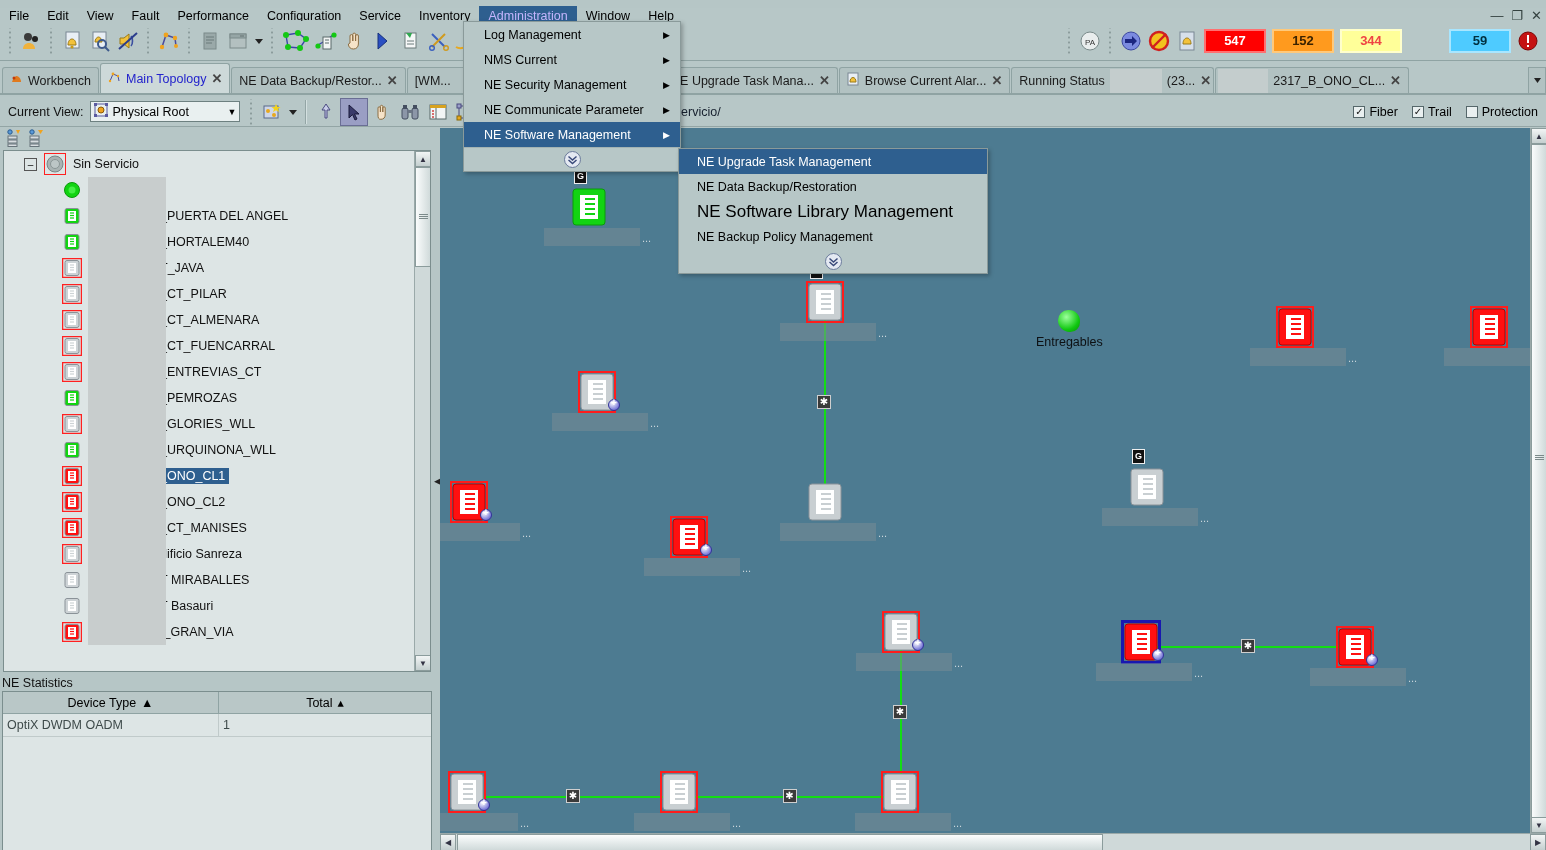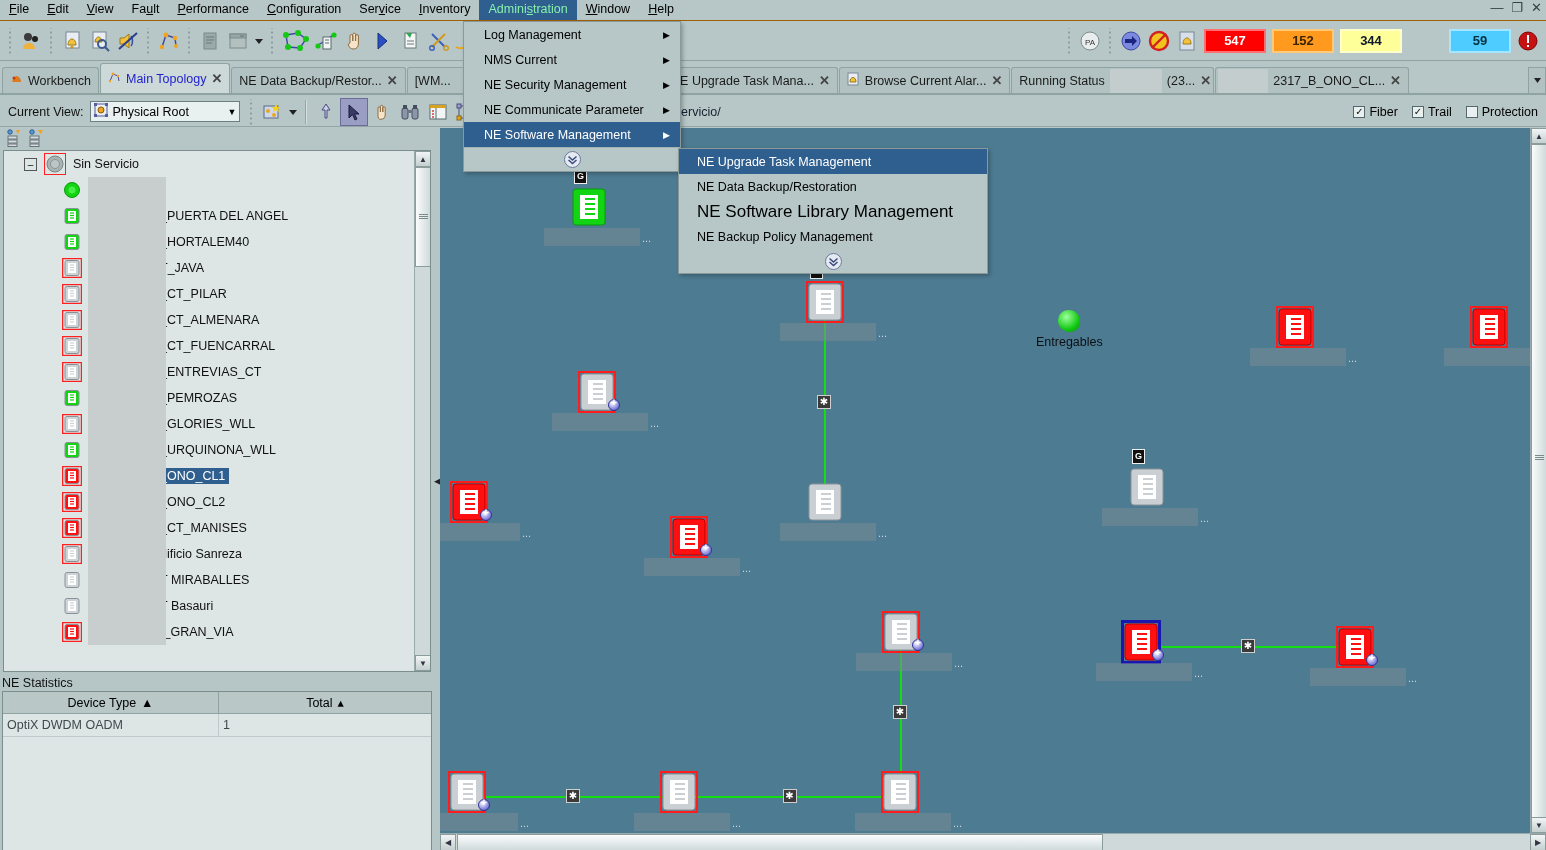--- a/index.html
+++ b/index.html
@@ -8,30 +8,30 @@
     width: 1546px; height: 850px;
     overflow: hidden;
     font-family: "Liberation Sans", sans-serif;
     font-size: 12px;
     background: #b0c4c4;
   }
   #app { position: relative; width: 1546px; height: 850px; background: #b6c6c6; }
 
   
   .menubar {
-    position: absolute; top: 0; left: 0; width: 1546px; height: 21px;
+    position: absolute; top: 8px; left: 0; width: 1546px; height: 21px;
     background: #b7c7c7;
-    display: flex; align-items: flex-end;
-    border-bottom: 1px solid #a16207;
+    display: flex; align-items: center;
+    border-bottom: 5px solid #a16207;
   }
   .menu-item {
     padding: 2px 9px 3px 9px; font-size: 12.5px; color: #000;
     line-height: 16px; cursor: default; white-space: nowrap;
   }
-  .menu-item.active { background: #2e5f8f; color: #86efac; }
+  .menu-item.active { background: #2e5f8f; color: #c4b5fd; }
   .menu-item u { text-decoration: underline; }
   .wincontrols {
     position: absolute; right: 4px; top: 1px; display: flex; gap: 8px;
     align-items: center; color: #33413f; font-size: 13px;
   }
   .wincontrols span { cursor: pointer; line-height: 14px; }
 
   
   .toolbar {
     position: absolute; top: 21px; left: 0; width: 1546px; height: 40px;
@@ -336,21 +336,21 @@
             <rect x="4" y="3" width="14" height="18" fill="#d7e0ea" stroke="#7a8794"></rect>
             <path d="M7 15c0-4 2-6 4-6s4 2 4 6z" fill="#f3c23c" stroke="#9a7a18"></path>
           </svg>
       </div>
       <div class="alarm-box" style="background:#ff0000;color:#ffffff;border-color:#ff7070;">
         <span>547</span>
       </div>
       <div class="alarm-box" style="background:#ff9a1e;color:#3b2300;border-color:#ffc97a;">
         <span>152</span>
       </div>
-      <div class="alarm-box" style="background:#ffff99;color:#0f172a;border-color:#ffffcc;">
+      <div class="alarm-box" style="background:#ffff99;color:#ef4444;border-color:#ffffcc;">
         <span>344</span>
       </div>
       <div class="alarm-box" style="background:#4ecbff;color:#00303f;border-color:#a8e6ff;margin-left:44px;">
         <span>59</span>
       </div>
       <div class="tb-btn">
         <svg width="22" height="22" viewBox="0 0 22 22">
             <circle cx="11" cy="11" r="9" fill="#c51212" stroke="#7d0606"></circle>
             <rect x="10" y="5" width="2" height="8" fill="#fff"></rect>
             <rect x="10" y="15" width="2" height="2" fill="#fff"></rect>

